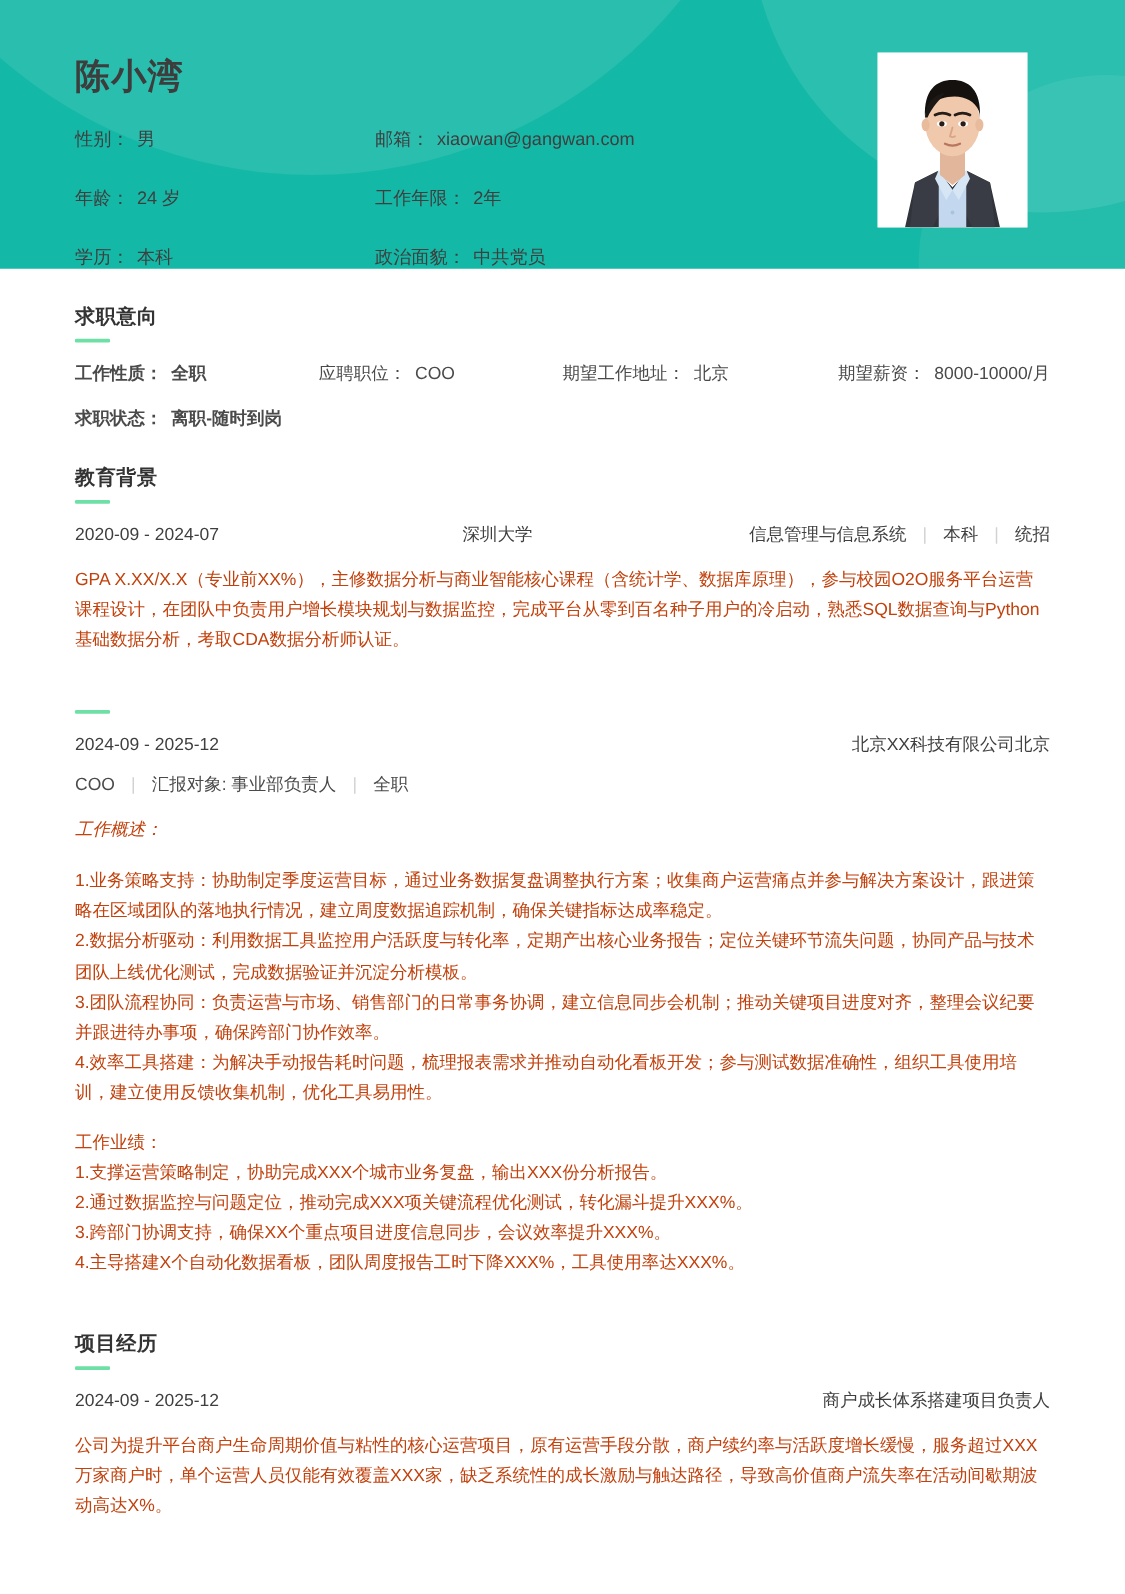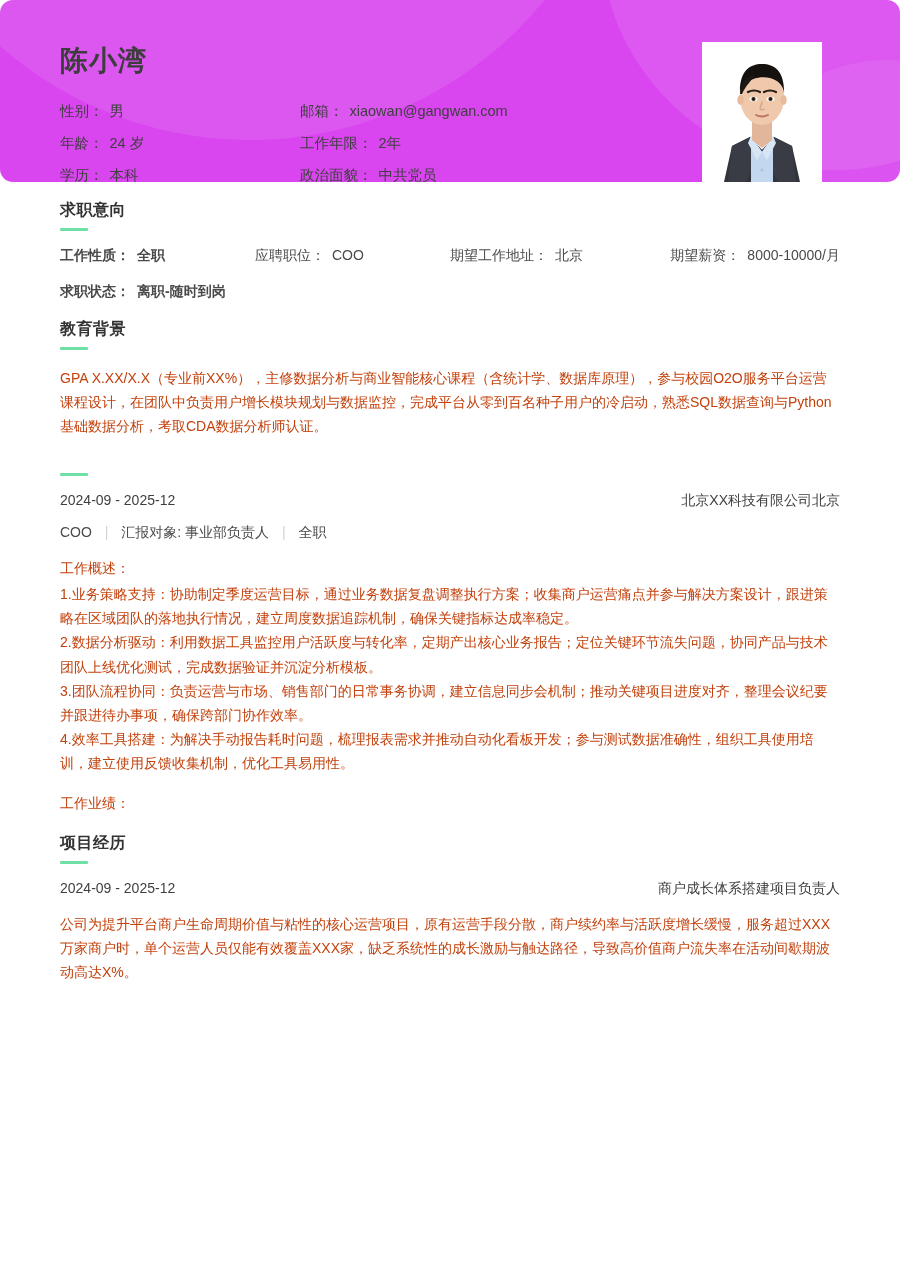--- a/index.html
+++ b/index.html
@@ -9,62 +9,61 @@
     background:#ffffff;
     font-family:"Liberation Sans","DejaVu Sans",sans-serif;
     color:#3b3b3b;
     -webkit-font-smoothing:antialiased;
   }
   .page { width:900px; position:relative; background:#fff; }
 
   
   .header {
     position:relative;
-    height:182px;
-    background:#d946ef;
+    height:215px;
+    background:#14b8a6;
     overflow:hidden;
-    border-radius:13px;
   }
   .deco { position:absolute; border-radius:50%; background:rgba(255,255,255,0.10); pointer-events:none; }
   .deco-1 { width:470px; height:470px; left:600px; top:-300px; }
   .deco-2 { width:760px; height:760px; left:-130px; top:-620px; background:rgba(255,255,255,0.09); }
   .deco-3 { width:300px; height:300px; left:735px; top:60px; background:rgba(255,255,255,0.07); }
 
   .header-inner { position:relative; padding:42px 60px 0 60px; z-index:2; }
   .name {
     font-size:28px;
     font-weight:bold;
     color:#3d3d3d;
     letter-spacing:1px;
     margin-bottom:22px;
   }
   .info-grid {
     display:grid;
     grid-template-columns:240px 1fr;
-    row-gap:13px;
+    row-gap:28px;
     max-width:600px;
   }
   .info-item { font-size:14.5px; color:#3f3f3f; white-space:nowrap; }
   .info-item .lbl { color:#3f3f3f; }
   .info-item .val { color:#3f3f3f; margin-left:6px; }
 
   .photo {
     position:absolute;
     left:702px; top:42px;
     width:120px; height:140px;
     background:#ffffff;
     overflow:hidden;
     z-index:3;
   }
   .photo svg { display:block; width:120px; height:140px; }
 
   
   .content { padding:0 60px 14px 60px; }
 
-  .section { padding-top:18px; }
+  .section { padding-top:28px; }
   .section-title {
     font-size:16px;
     font-weight:bold;
     color:#333333;
     letter-spacing:0.5px;
   }
   .section-rule {
     width:28px; height:3px;
     background:#6ee0a5;
     margin-top:7px;
@@ -243,20 +242,31 @@
         <div class="intent-cell c1">
           <span class="lbl">求职状态：</span><span class="val">离职-随时到岗</span>
         </div>
       </div>
     </div>
 
     <div class="section">
       <div class="section-title">教育背景</div>
       <div class="section-rule"></div>
 
+      <div class="entry-head edu">
+        <div class="eh-date">2020-09 - 2024-07</div>
+        <div class="eh-mid"><span class="eh-uni">深圳大学</span></div>
+        <div class="eh-right">
+          <span>信息管理与信息系统</span>
+          <span class="sep">|</span>
+          <span>本科</span>
+          <span class="sep">|</span>
+          <span>统招</span>
+        </div>
+      </div>
 
       <div class="para">GPA X.XX/X.X（专业前XX%），主修数据分析与商业智能核心课程（含统计学、数据库原理），参与校园O2O服务平台运营课程设计，在团队中负责用户增长模块规划与数据监控，完成平台从零到百名种子用户的冷启动，熟悉SQL数据查询与Python基础数据分析，考取CDA数据分析师认证。</div>
     </div>
 
     <div class="section">
       <div class="section-rule"></div>
 
       <div class="entry-head">
         <div class="eh-date">2024-09 - 2025-12</div>
         <div class="eh-mid">北京XX科技有限公司</div>
@@ -265,27 +275,31 @@
 
 
       <div class="meta-line">
         <span>COO</span>
         <span class="sep">|</span>
         <span>汇报对象: 事业部负责人</span>
         <span class="sep">|</span>
         <span>全职</span>
       </div>
 
-      <div class="para" style="margin-bottom:2px;">工作概述：</div>
+      <div class="para" style="margin-bottom:17px;font-style:italic;">工作概述：</div>
       <div class="para block">1.业务策略支持：协助制定季度运营目标，通过业务数据复盘调整执行方案；收集商户运营痛点并参与解决方案设计，跟进策略在区域团队的落地执行情况，建立周度数据追踪机制，确保关键指标达成率稳定。
 2.数据分析驱动：利用数据工具监控用户活跃度与转化率，定期产出核心业务报告；定位关键环节流失问题，协同产品与技术团队上线优化测试，完成数据验证并沉淀分析模板。
 3.团队流程协同：负责运营与市场、销售部门的日常事务协调，建立信息同步会机制；推动关键项目进度对齐，整理会议纪要并跟进待办事项，确保跨部门协作效率。
 4.效率工具搭建：为解决手动报告耗时问题，梳理报表需求并推动自动化看板开发；参与测试数据准确性，组织工具使用培训，建立使用反馈收集机制，优化工具易用性。</div>
 
       <div class="para" style="margin-bottom:0;">工作业绩：</div>
+      <div class="para block">1.支撑运营策略制定，协助完成XXX个城市业务复盘，输出XXX份分析报告。
+2.通过数据监控与问题定位，推动完成XXX项关键流程优化测试，转化漏斗提升XXX%。
+3.跨部门协调支持，确保XX个重点项目进度信息同步，会议效率提升XXX%。
+4.主导搭建X个自动化数据看板，团队周度报告工时下降XXX%，工具使用率达XXX%。</div>
 
     </div>
 
     <div class="section">
       <div class="section-title">项目经历</div>
       <div class="section-rule"></div>
 
       <div class="entry-head">
         <div class="eh-date">2024-09 - 2025-12</div>
         <div class="eh-mid">商户成长体系搭建</div>

